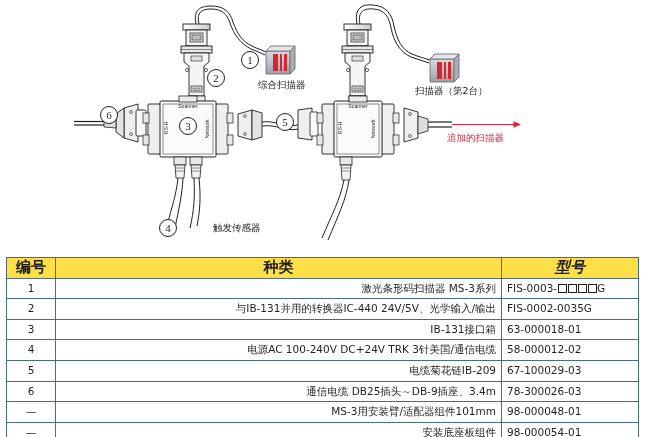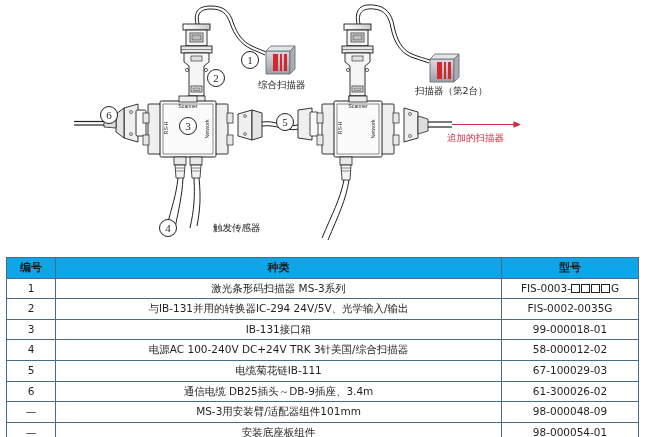--- a/index.html
+++ b/index.html
@@ -46,31 +46,31 @@
   }
   #parts-table th,#parts-table td{
     border:1px solid #4a6b84;
     padding:0 5px;
     height:19.6px;
     line-height:19.6px;
     white-space:nowrap;
     overflow:hidden;
   }
   #parts-table thead th{
-    background:#0ea5e9;
+    background:#fde047;
     text-align:center;
     font-weight:bold;
     color:#1c1c1c;
-    font-size:11px;
+    font-size:15px;
   }
   #parts-table td.col-no{width:38px;text-align:center;}
-  #parts-table td.col-kind{text-align:center;}
-  #parts-table td.col-model{width:126px;text-align:center;}
+  #parts-table td.col-kind{text-align:right;}
+  #parts-table td.col-model{width:126px;text-align:left;}
   #parts-table th.col-no{width:38px;}
-  #parts-table th.col-model{width:126px;}
+  #parts-table th.col-model{width:126px;font-style:italic;}
   .boxglyph{
     display:inline-block;
     width:7px;height:7px;
     border:1px solid #231f20;
     margin:0 0.5px;
     vertical-align:-1px;
   }
 </style>
 </head>
 <body>
@@ -306,47 +306,47 @@
     </tr>
   </thead>
   <tbody>
       <tr>
         <td class="col-no">1</td>
         <td class="col-kind">激光条形码扫描器 MS-3系列</td>
         <td class="col-model">FIS-0003-<span class="boxglyph"></span><span class="boxglyph"></span><span class="boxglyph"></span><span class="boxglyph"></span><span>G</span></td>
       </tr>
       <tr>
         <td class="col-no">2</td>
-        <td class="col-kind">与IB-131并用的转换器IC-294 24V/5V、光学输入/输出</td>
+        <td class="col-kind">与IB-131并用的转换器IC-440 24V/5V、光学输入/输出</td>
         <td class="col-model">FIS-0002-0035G</td>
       </tr>
       <tr>
         <td class="col-no">3</td>
         <td class="col-kind">IB-131接口箱</td>
-        <td class="col-model">99-000018-01</td>
+        <td class="col-model">63-000018-01</td>
       </tr>
       <tr>
         <td class="col-no">4</td>
-        <td class="col-kind">电源AC 100-240V DC+24V TRK 3针美国/综合扫描器</td>
+        <td class="col-kind">电源AC 100-240V DC+24V TRK 3针美国/通信电缆</td>
         <td class="col-model">58-000012-02</td>
       </tr>
       <tr>
         <td class="col-no">5</td>
-        <td class="col-kind">电缆菊花链IB-111</td>
+        <td class="col-kind">电缆菊花链IB-209</td>
         <td class="col-model">67-100029-03</td>
       </tr>
       <tr>
         <td class="col-no">6</td>
         <td class="col-kind">通信电缆 DB25插头～DB-9插座、3.4m</td>
-        <td class="col-model">61-300026-02</td>
+        <td class="col-model">78-300026-03</td>
       </tr>
       <tr>
         <td class="col-no">—</td>
         <td class="col-kind">MS-3用安装臂/适配器组件101mm</td>
-        <td class="col-model">98-000048-09</td>
+        <td class="col-model">98-000048-01</td>
       </tr>
       <tr>
         <td class="col-no">—</td>
         <td class="col-kind">安装底座板组件</td>
         <td class="col-model">98-000054-01</td>
       </tr>
     </tbody>
 </table>
 
 </body></html>

